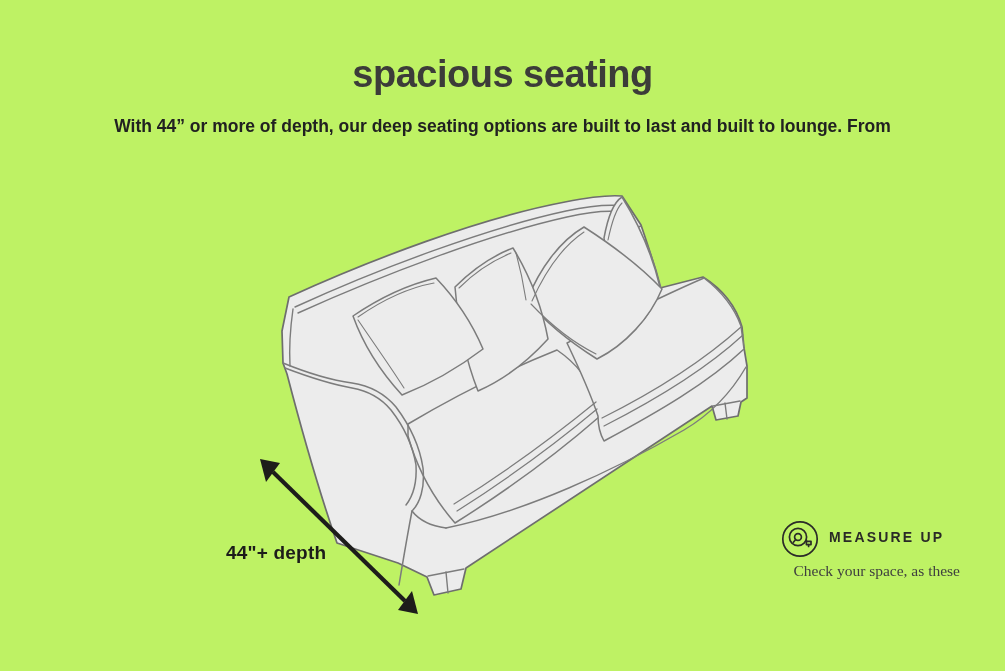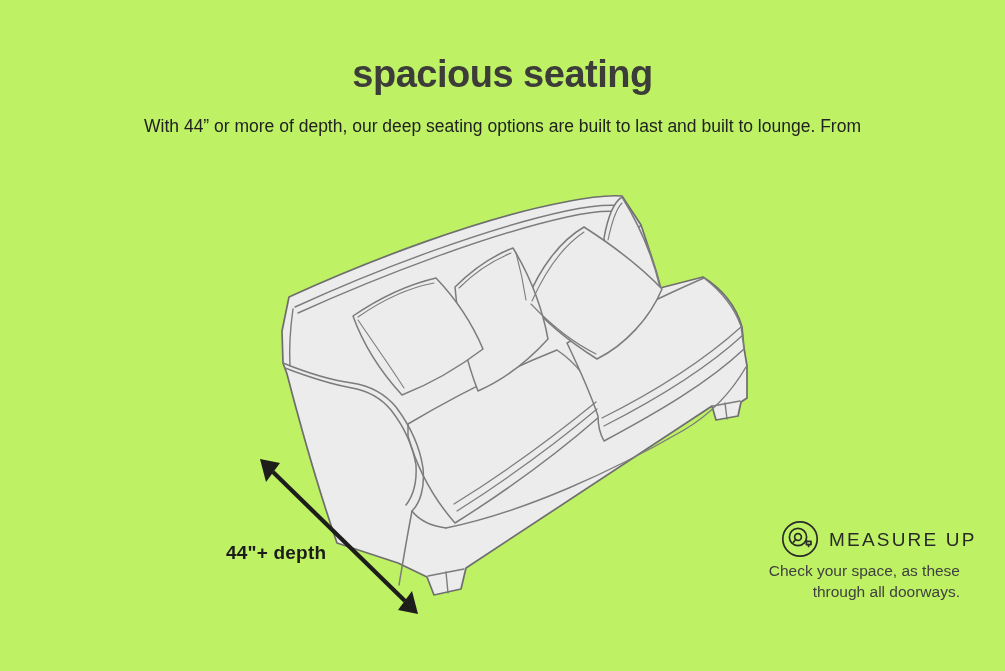--- a/index.html
+++ b/index.html
@@ -9,38 +9,38 @@
     font-family:"Liberation Sans","DejaVu Sans",sans-serif; overflow:hidden;
     margin:0 auto;
   }
   .page-title {
     position:absolute; top:54px; left:0; width:100%;
     text-align:center; font-size:38px; font-weight:bold;
     color:#3c3c39; letter-spacing:-0.5px; line-height:40px;
   }
   .intro {
     position:absolute; top:114px; left:0; width:100%;
-    text-align:center; font-size:17.5px; line-height:25.5px; color:#212121;
+    text-align:center; font-size:17.5px; line-height:25.5px; color:#212121;font-weight:bold;
   }
   .sofa-svg { position:absolute; top:0; left:0; width:1005px; height:671px; }
   .dim-label {
     position:absolute; left:226px; top:542px;
     font-size:19px; font-weight:bold; color:#1c1c1a; letter-spacing:0.2px;
   }
   .measure-block { position:absolute; left:740px; top:518px; width:222px; }
   .measure-head { position:relative; height:40px; }
   .tape-icon { position:absolute; left:41px; top:2px; width:38px; height:38px; }
   .measure-title {
     position:absolute; left:89px; top:11px;
-    font-size:19px; font-weight:normal; color:#2a2a27; letter-spacing:2.2px;
+    font-size:14px; font-weight:bold; color:#2a2a27; letter-spacing:2.2px;
     white-space:nowrap;
   }
   .measure-text {
     position:absolute; left:0; top:42px; width:220px;
-    text-align:right; font-size:15.5px; line-height:21px; color:#3f3f3f;
+    text-align:right; font-size:15.5px; line-height:21px; color:#3f3f3f;font-family:Liberation Serif, serif;
   }
 </style>
 </head>
 <body>
 
 <div class="canvas">
 
   <div class="page-title">spacious seating</div>
 
   <div class="intro">
@@ -136,17 +136,16 @@
           <circle cx="17" cy="17" r="3.4"></circle>
           <path d="M14.7,19.5 L12.4,22.2"></path>
           <path d="M25.4,20 L25.4,24.6 L30,24.6 L30,21.3 L25.6,21.3"></path>
           <path d="M27.6,24.6 L27.6,26.4"></path>
         </g>
       </svg>
       <div class="measure-title">MEASURE UP</div>
     </div>
     <div class="measure-text">
       <div>Check your space, as these</div>
-      <div>through all doorways.</div>
     </div>
   </div>
 
 </div>
 
 </body></html>

